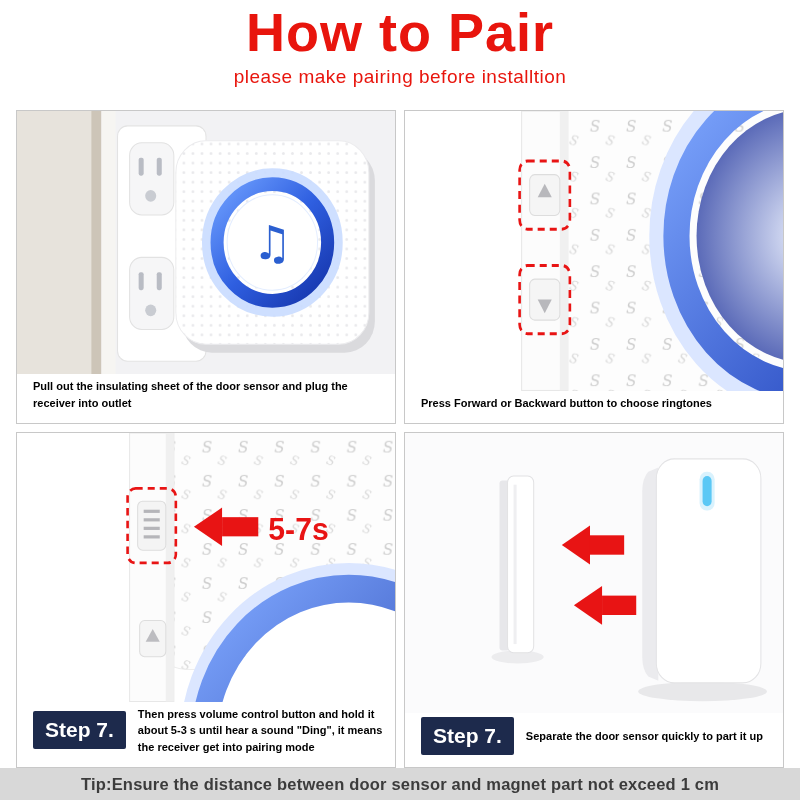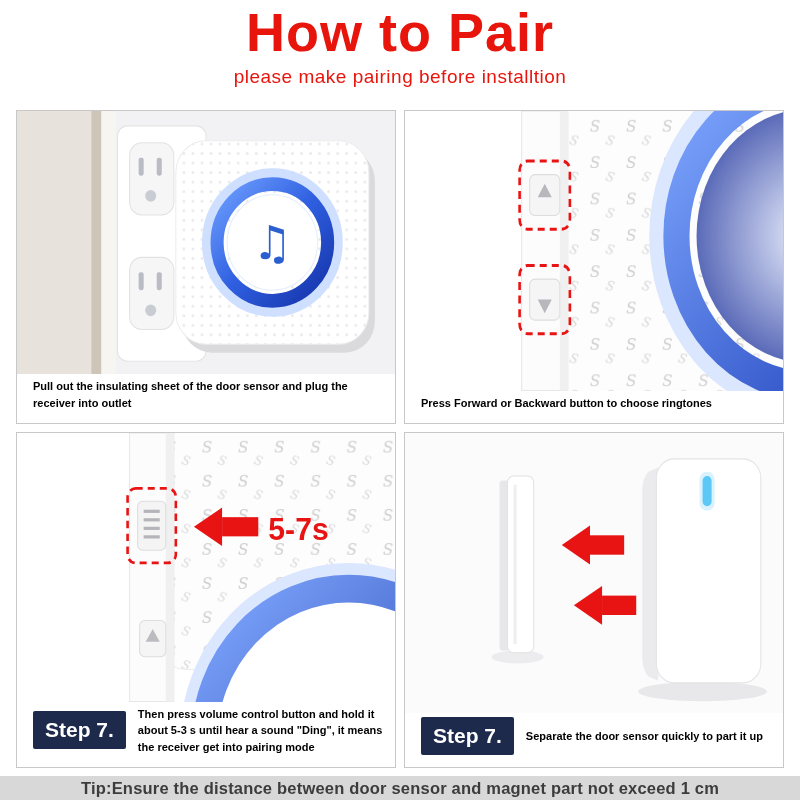--- a/index.html
+++ b/index.html
@@ -47,21 +47,21 @@
   .badge{
     background:var(--step-badge-bg,#1d2a4c);color:#fff;
     font-weight:bold;font-size:21px;padding:7px 12px;
     white-space:nowrap;border-radius:2px;flex:0 0 auto;
   }
   .step-text{
     margin:0;font-weight:bold;font-size:11px;line-height:1.5;color:#000;
   }
 
   .tipbar{
-    position:absolute;left:0;right:0;bottom:0;height:24px;
+    position:absolute;left:0;right:0;bottom:0;height:32px;
     background:var(--tip-bg,#d8d8d8);
     display:flex;align-items:center;justify-content:center;
     font-weight:bold;font-size:16.5px;color:#3c3c3c;letter-spacing:.2px;
   }
 
   
   .dash{fill:none;stroke:var(--arrow-red,#e81414);stroke-width:2.6;stroke-dasharray:7 5;}
   .arrow-shape{fill:var(--arrow-red,#e81414);}
   .red-label{fill:var(--arrow-red,#e81414);font-weight:bold;font-family:"Liberation Sans",sans-serif;}
   .tex{font-family:"DejaVu Serif",serif;font-style:italic;}

